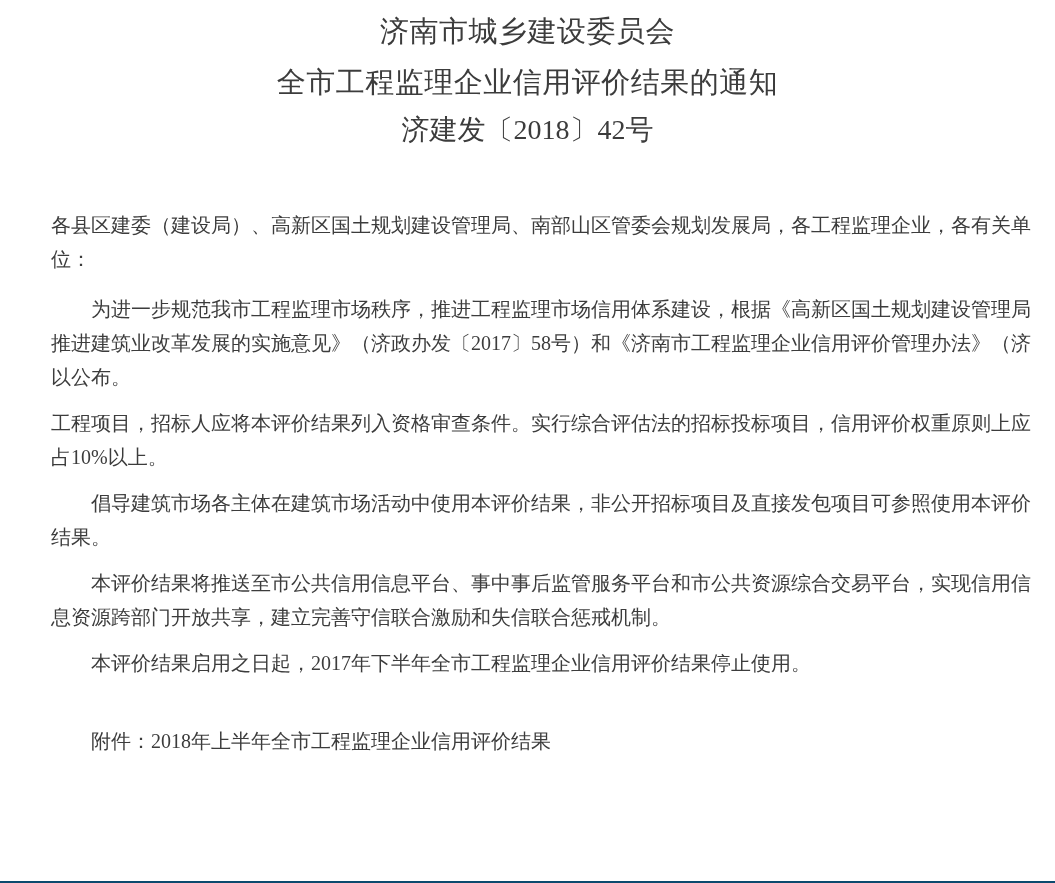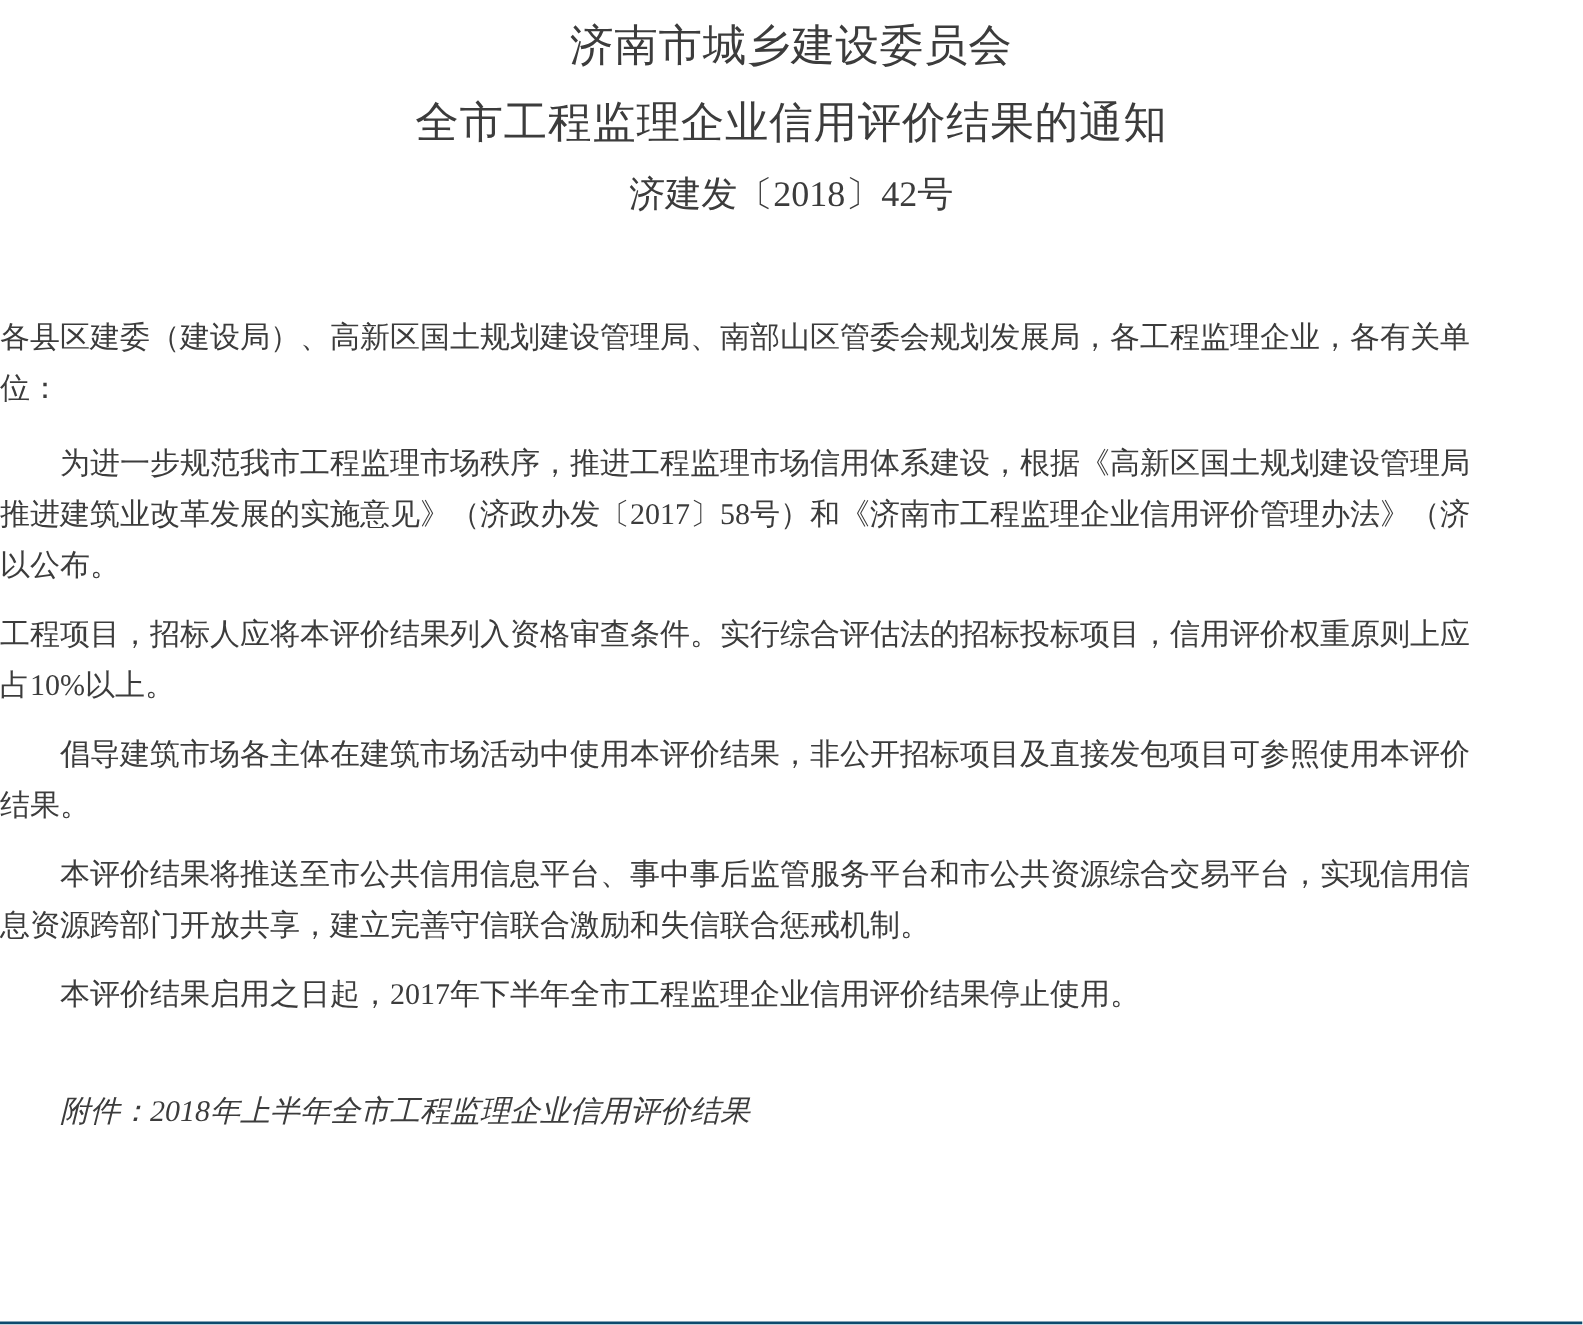--- a/index.html
+++ b/index.html
@@ -23,47 +23,47 @@
     text-align: center;
   }
   .title-line {
     font-size: 29px;
     line-height: 51px;
     font-weight: 400;
     letter-spacing: 0.5px;
     white-space: nowrap;
   }
   .doc-number {
-    font-size: 24px;
+    font-size: 28px;
     line-height: 28px;
     margin-top: 8px;
     text-align: center;
     white-space: nowrap;
   }
   .body-text {
     margin-top: 64px;
+    padding-left: 51px;
     padding-right: 26px;
     font-size: 20px;
   }
   .line {
     line-height: 34px;
     white-space: nowrap;
   }
   .line.indent {
     text-indent: 2em;
   }
   .para {
     margin-bottom: 12px;
   }
   .para.salutation {
     margin-bottom: 16px;
   }
   .attachment {
     margin-top: 44px;
-    font-style: italic;
   }
 </style>
 </head>
 <body>
 
 <div class="page">
 
   <header class="title-block">
     <div class="title-line">济南市城乡建设委员会</div>
     <div class="title-line">全市工程监理企业信用评价结果的通知</div>

